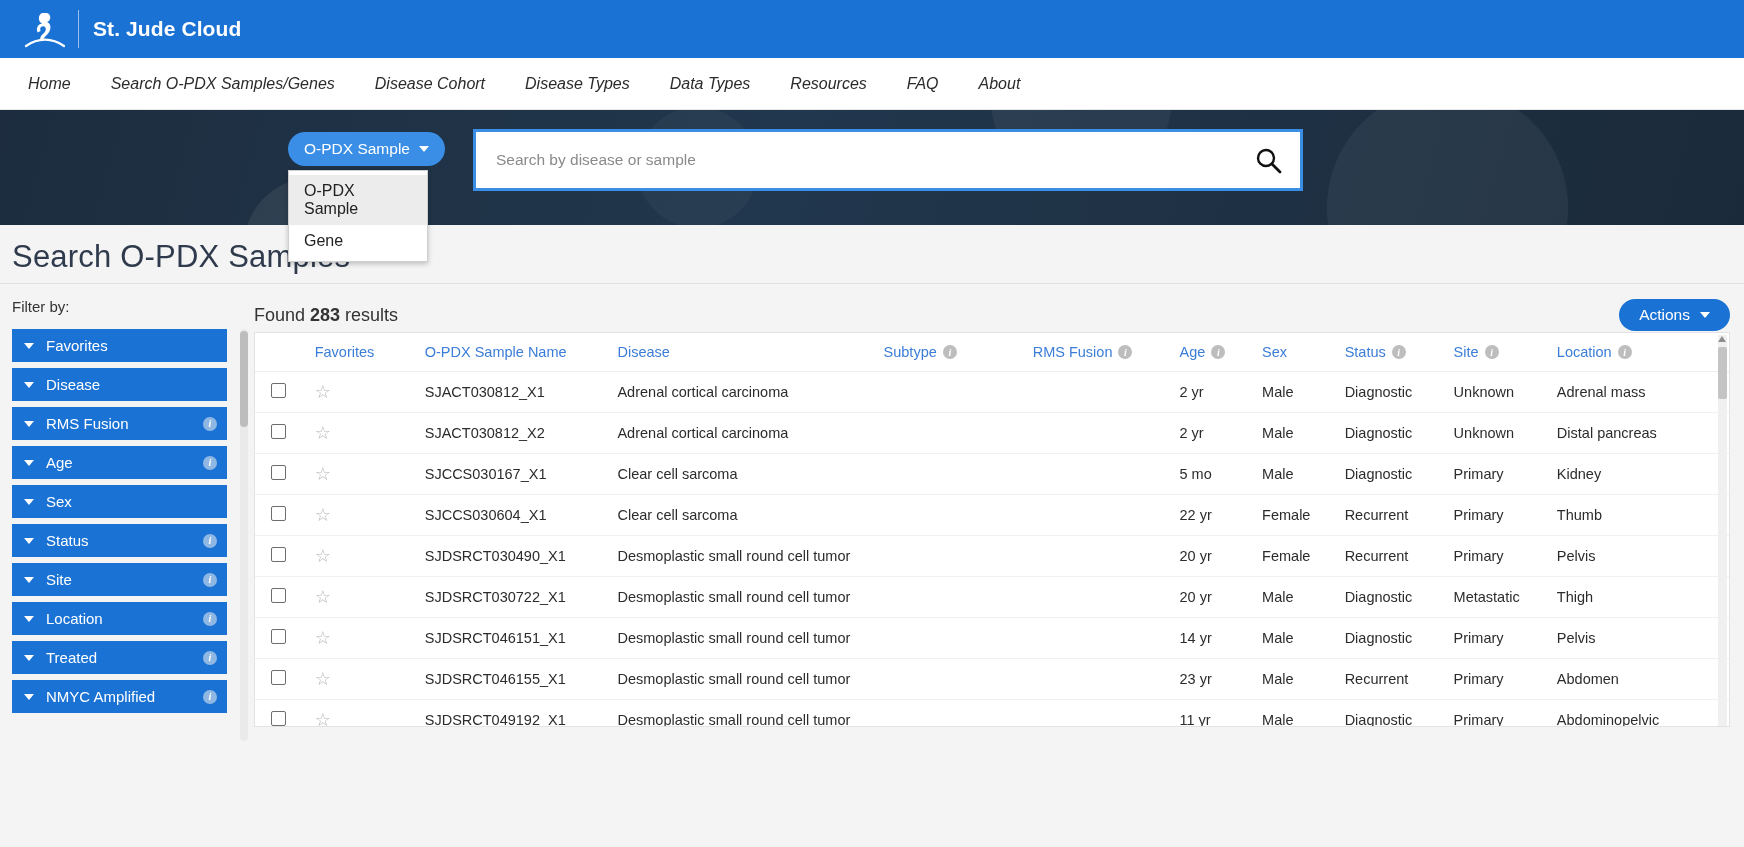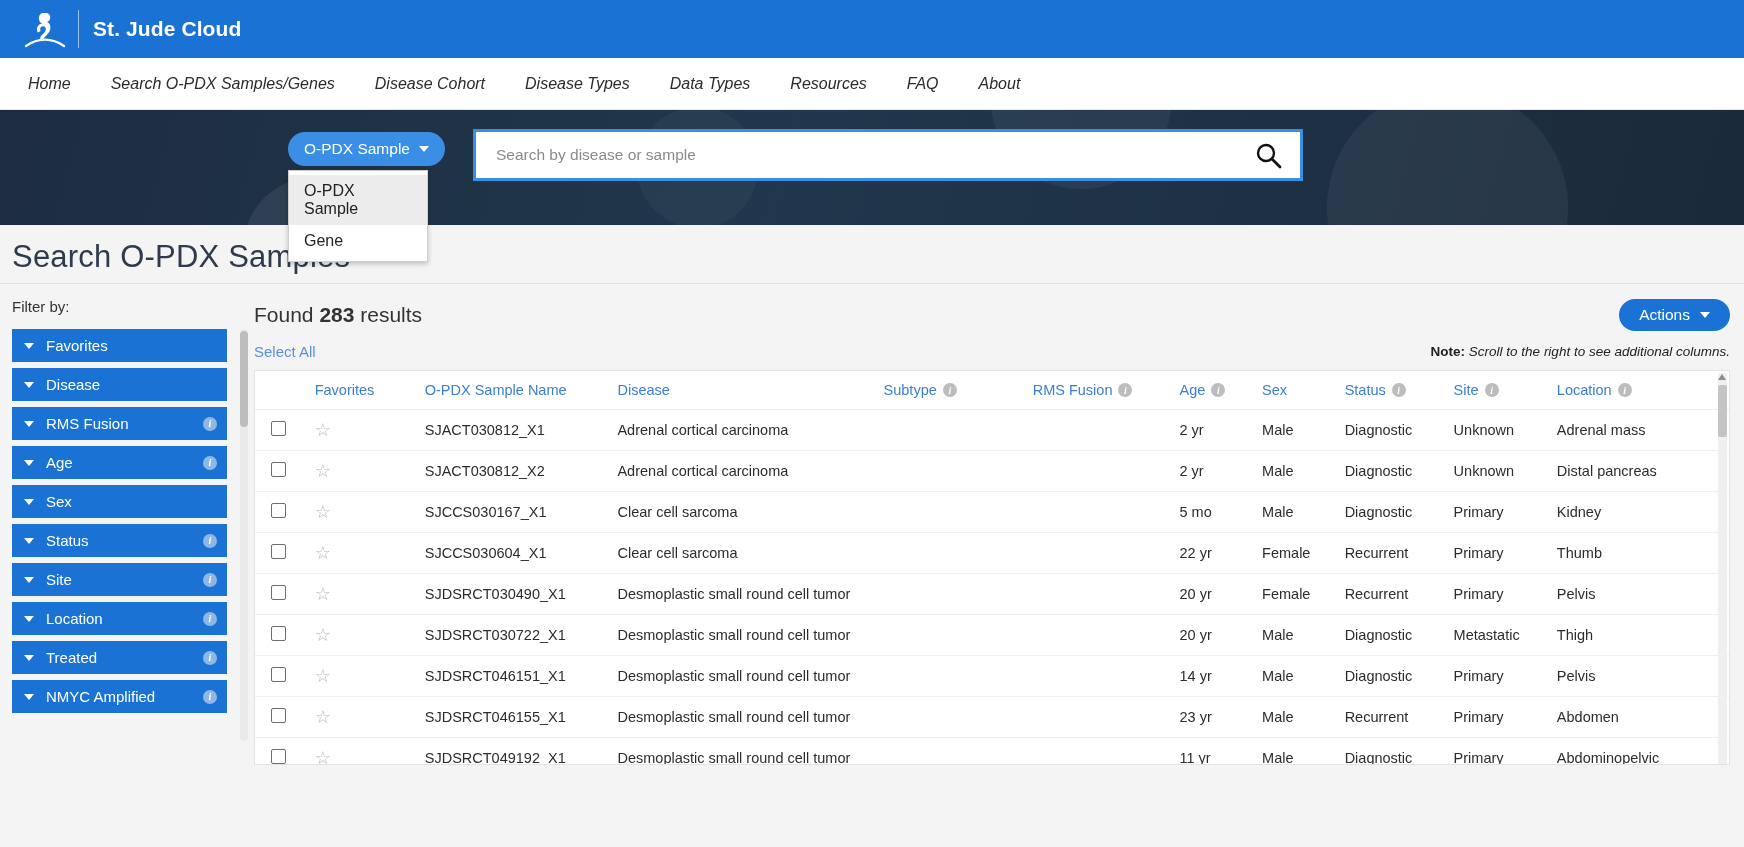--- a/index.html
+++ b/index.html
@@ -90,21 +90,21 @@
     position: absolute; top: 38px; left: 0; width: 140px;
     background: #fff; border: 1px solid #cfcfcf;
     box-shadow: 0 2px 5px rgba(0,0,0,.22);
     z-index: 60; padding: 4px 0;
   }
   .type-option {
     padding: 7px 15px; font-size: 16px; color: #222; cursor: pointer;
   }
   .type-option.active { background: #ececec; }
   .search-box {
-    flex: 0 0 auto; width: 830px; height: 52px; background: #fff;
+    flex: 0 0 auto; width: 830px; height: 62px; background: #fff;
     border: 3px solid #3a8ee6; display: flex; align-items: center;
     padding: 0 18px; align-self: flex-start; margin-top: 19px;
   }
   .search-input {
     flex: 1; border: none; outline: none; font-size: 15.5px;
     color: #7d7d7d; font-family: inherit; background: transparent;
   }
   .search-input::placeholder { color: #8a8a8a; }
   .search-go { cursor: pointer; display: flex; align-items: center; padding-left: 10px; }
 
@@ -151,21 +151,21 @@
   .sb-thumb {
     position: absolute; top: 2px; left: 0; width: 8px; height: 96px;
     background: #bdbdbd; border-radius: 4px;
   }
 
   
   .results { flex: 1; padding: 14px 14px 0 14px; position: relative; }
   .results-head {
     display: flex; align-items: center; height: 34px;
   }
-  .found { font-size: 21px; color: #333; }
+  .found { font-size: 18px; color: #333; }
   .found b { font-weight: bold; }
   .actions-btn {
     margin-left: auto; background: #1a73d4; color: #fff; border: none;
     border-radius: 17px; font-size: 15.5px; padding: 7px 20px;
     display: flex; align-items: center; gap: 10px; cursor: pointer;
     font-family: inherit;
   }
   .subhead { display: flex; align-items: center; height: 38px; }
   .select-all { color: #5a8fe0; font-size: 15px; cursor: pointer; }
   .note { margin-left: auto; font-size: 13.5px; color: #222; font-style: italic; }
@@ -338,24 +338,20 @@
       <div class="results-head">
         <div class="found">
           <span>Found </span><b>283</b><span> results</span>
         </div>
         <button class="actions-btn">
           <span>Actions</span>
           <span class="caret-down"></span>
         </button>
       </div>
 
-      <div class="subhead">
-        <span class="select-all">Select All</span>
-        <span class="note"><b>Note:</b><span> Scroll to the right to see additional columns.</span></span>
-      </div>
 
       <div class="table-wrap">
         <table class="grid">
           <thead>
             <tr>
               <th class="colw-cb"></th>
               <th class="colw-fav">
                 <span class="th-in">
                     <span>Favorites</span>
                   </span>

